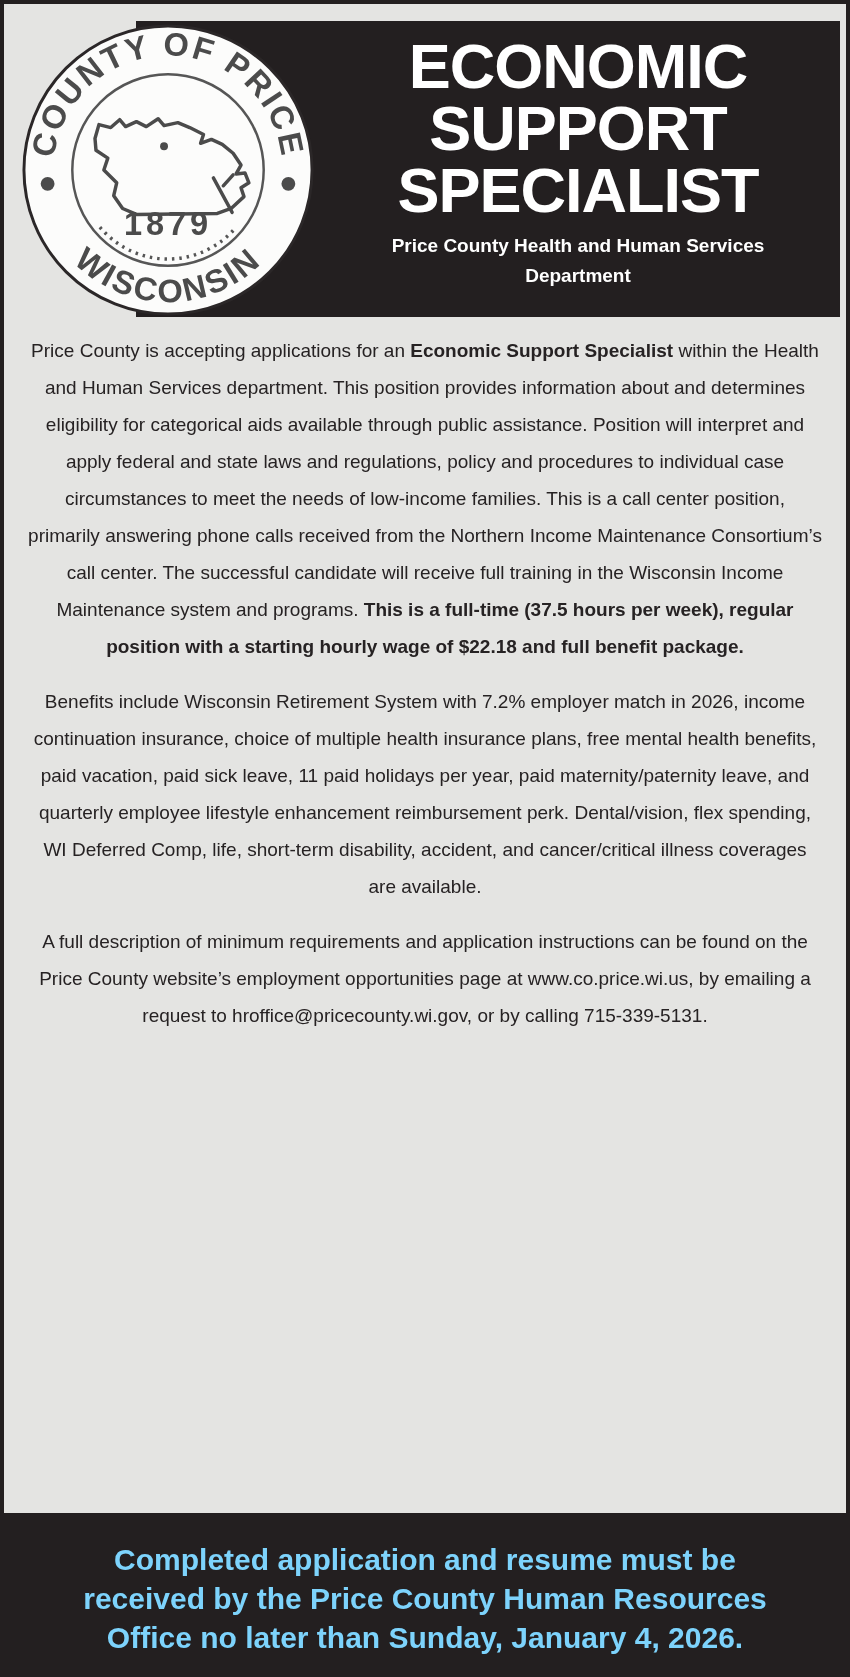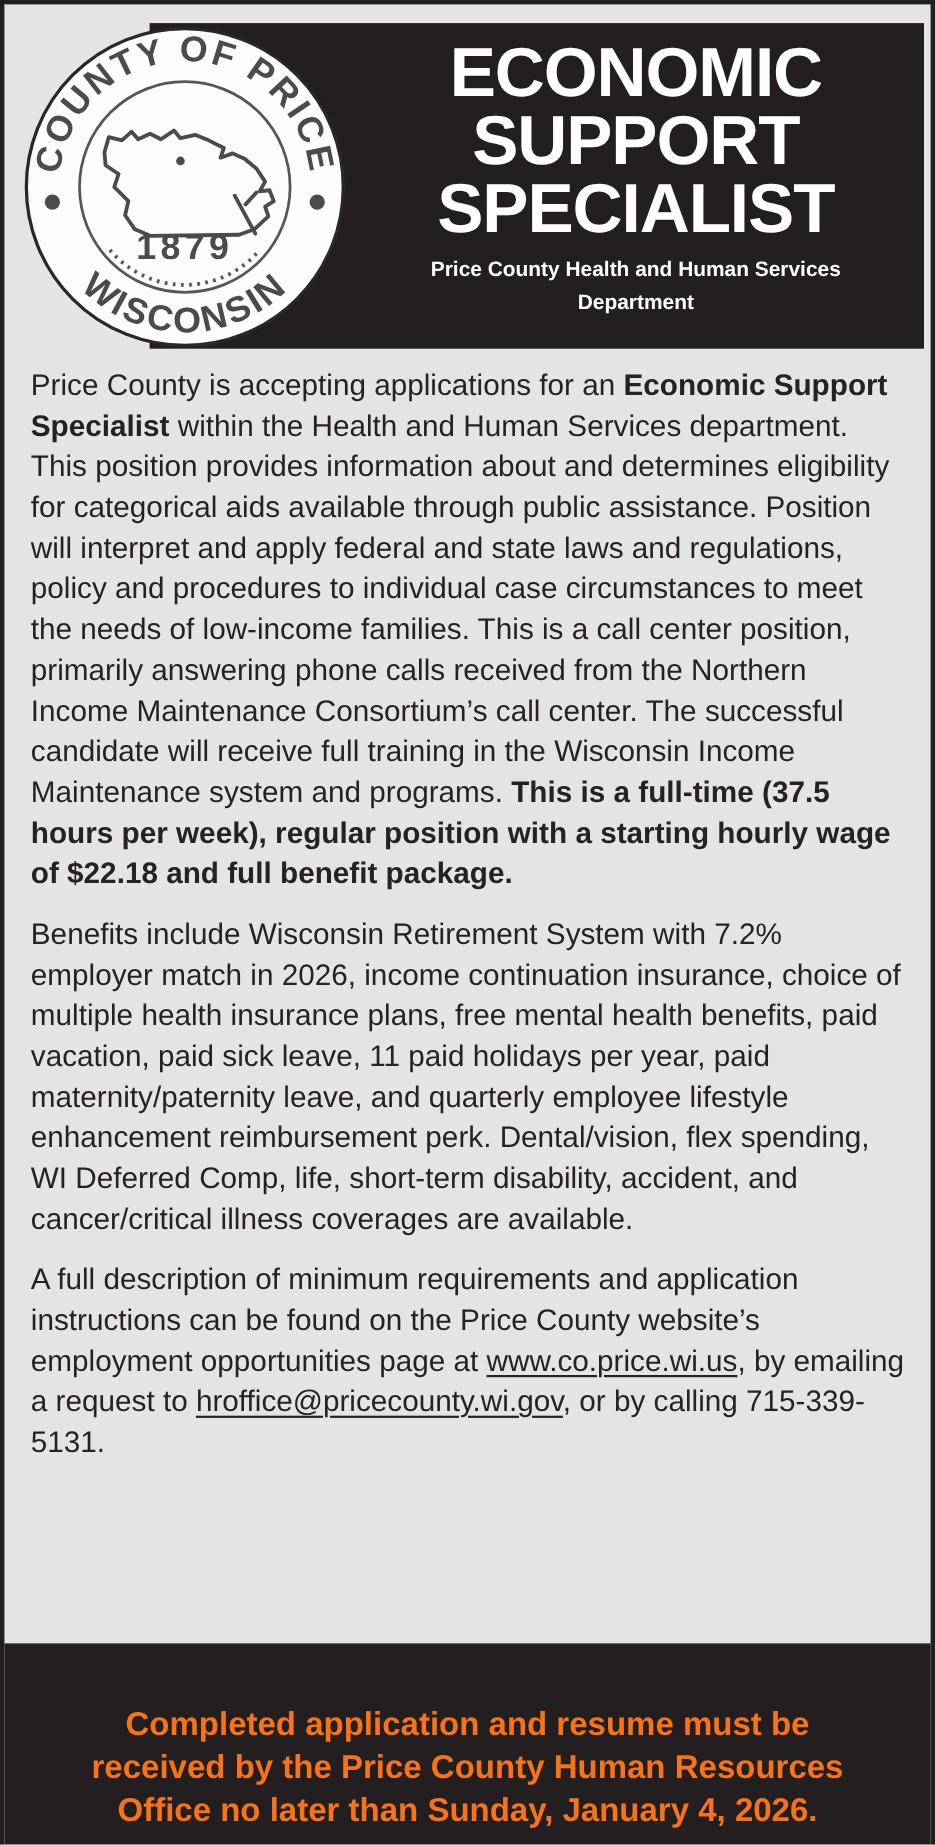--- a/index.html
+++ b/index.html
@@ -55,34 +55,35 @@
     font-weight:bold;font-size:33px;letter-spacing:2.5px;fill:#4b4b4b;
   }
   .seal-year{
     font-family:"Liberation Sans", sans-serif;
     font-weight:bold;font-size:33px;letter-spacing:4px;fill:#4b4b4b;
   }
   
   .body{
     flex:1 1 auto;
     padding:15px 24px 0 24px;
-    font-size:27px;
+    font-size:19px;
     line-height:37px;
+    text-align:center;
   }
   .body p.para{margin:0 0 18px 0;}
   .seg-bold{font-weight:bold;}
-  .seg-link{text-decoration:underline;text-underline-offset:4px;text-decoration-thickness:2px;}
+  .seg-link{text-underline-offset:4px;text-decoration-thickness:2px;}
   
   .footer{
-    flex:none;height:183px;
+    flex:none;height:164px;
     margin:0 -4px;               
     background:#231f20;
-    color:#f97316;
+    color:#7dd3fc;
     text-align:center;
-    padding-top:54px;
+    padding-top:27px;
   }
   .footer p{
     margin:0 auto;
     font-weight:bold;
     font-size:30px;
     line-height:39px;
     max-width:745px;
   }
   .footer .eoe{margin-top:16px;max-width:800px;}
 </style>

